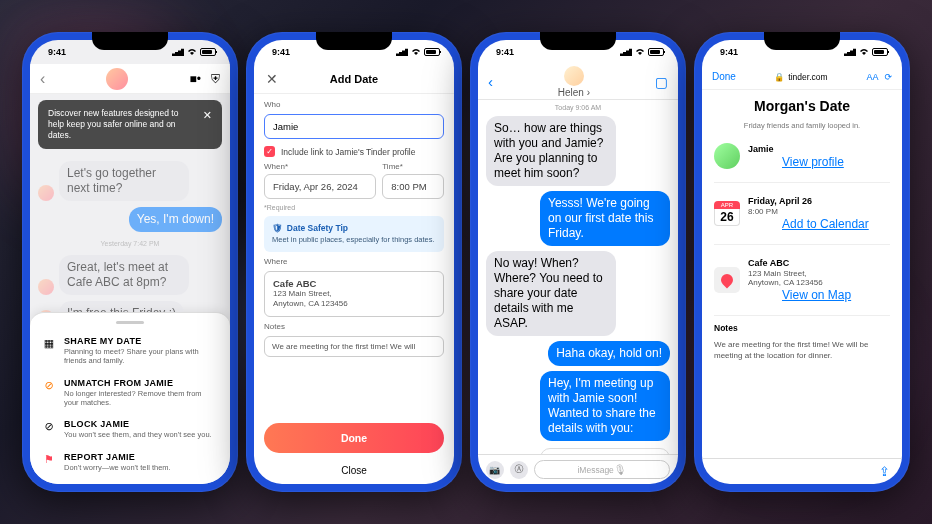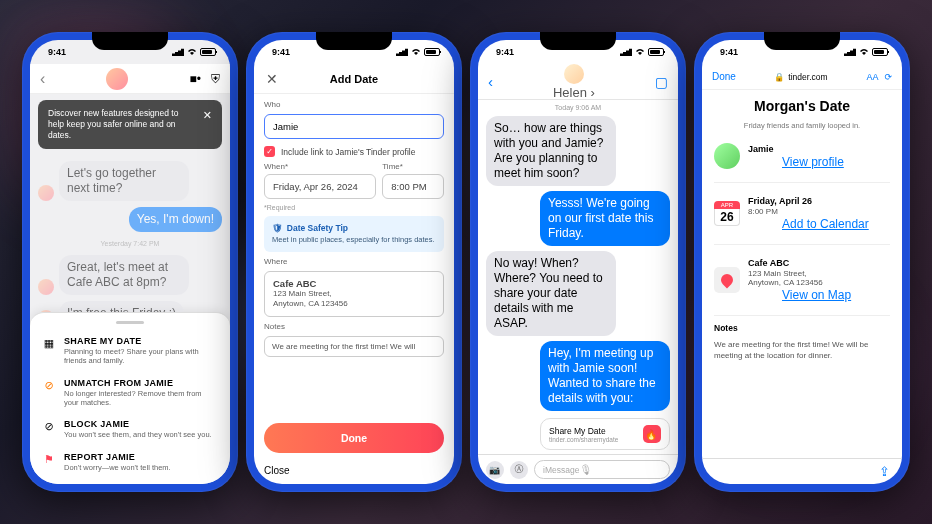--- a/index.html
+++ b/index.html
@@ -128,43 +128,43 @@
   .row-2 { display:flex; gap:6px;}
   .row-2 > div { flex:1; display:flex; flex-direction:column; gap:3px;}
   .req-note { font-size:7px; color:#999;}
   .tip-box { background:#e8f4ff; border-radius:6px; padding:7px 8px; }
   .tip-title { font-size:8.5px; font-weight:600; color:#1a5fb4; display:flex; gap:4px; align-items:center;}
   .tip-text { font-size:7.5px; color:#3a5a7a; margin-top:2px; line-height:1.3;}
   .address-block .name { font-weight:600; font-size:9.5px;}
   .address-block .lines { font-size:8px; color:#555; line-height:1.3;}
   .notes-input { border:1px solid #ccc; border-radius:6px; padding:5px 7px; font-size:8px; color:#555; white-space:nowrap; overflow:hidden; text-overflow:ellipsis;}
   .done-btn { background:linear-gradient(90deg,#ff7854,#ff4458); color:#fff; text-align:center; padding:9px; border-radius:20px; font-size:10.5px; font-weight:600; margin-top:auto;}
-  .close-btn { font-size:10px; font-weight:500; padding:7px 0 2px 0;}
+  .close-btn { text-align:center; font-size:10px; font-weight:500; padding:7px 0 2px 0;}
 
   
   .p3-screen { background:#fff;}
   .p3-header { height:36px; display:flex; align-items:center; justify-content:space-between; padding:0 10px; border-bottom:0.5px solid #e5e5e5;}
   .p3-header .back { color:#007aff; font-size:15px;}
   .p3-header .center { display:flex; flex-direction:column; align-items:center; gap:1px;}
   .p3-header .avatar-sm { width:20px; height:20px; background:linear-gradient(135deg,#fff0d0,#ffd0a0);}
-  .p3-header .name { font-size:13px; color:#555;}
+  .p3-header .name { font-size:10px; color:#555;}
   .p3-header .video { color:#007aff; font-size:14px;}
   .chat3 { flex:1; padding:4px 8px; display:flex; flex-direction:column; gap:5px; overflow:hidden;}
   .ts3 { text-align:center; font-size:7px; color:#999;}
   .card-share {
     align-self:flex-end; border:1px solid #ddd; border-radius:10px; padding:6px 8px; width:130px;
     display:flex; justify-content:space-between; align-items:center; margin-top:2px;
   }
   .card-share .ct { font-size:8.5px; font-weight:500;}
   .card-share .cs { font-size:6.5px; color:#999;}
   .card-share .flame { width:18px; height:18px; background:#ff4458; border-radius:5px; display:flex; align-items:center; justify-content:center; color:#fff; font-size:10px;}
   .delivered { text-align:right; font-size:6.5px; color:#999; padding-right:4px;}
   .input-bar { height:30px; display:flex; align-items:center; gap:6px; padding:0 8px; border-top:0.5px solid #ddd;}
   .input-bar .round-icon { width:18px; height:18px; border-radius:50%; background:#e5e5ea; display:flex; align-items:center; justify-content:center; font-size:9px; color:#666;}
-  .input-bar .msg-field { flex:1; border:1px solid #ccc; border-radius:12px; padding:3px 8px; font-size:8.5px; color:#aaa; display:flex; justify-content:flex-start; align-items:center;}
+  .input-bar .msg-field { flex:1; border:1px solid #ccc; border-radius:12px; padding:3px 8px; font-size:8.5px; color:#aaa; display:flex; justify-content:center; align-items:center;}
   .input-bar .mic { color:#aaa; font-size:10px;}
 
   
   .p4-header { height:26px; display:flex; align-items:center; justify-content:space-between; padding:0 10px; border-bottom:0.5px solid #eee;}
   .p4-header .done { color:#007aff; font-size:10px; font-weight:500;}
   .p4-header .url { font-size:8.5px; display:flex; gap:3px; align-items:center;}
   .p4-header .right-icons { color:#007aff; font-size:9px; display:flex; gap:6px;}
   .page-body { flex:1; padding:8px 12px; display:flex; flex-direction:column; gap:7px; overflow:hidden;}
   .page-title { text-align:center; font-size:14px; font-weight:700;}
   .page-sub { text-align:center; font-size:7.5px; color:#777;}
@@ -347,20 +347,23 @@
       <div class="msg-row">
           <span class="bubble in">So… how are things with you and Jamie? Are you planning to meet him soon?</span>
         </div>
       <div class="msg-row out">
           <span class="bubble out">Yesss! We're going on our first date this Friday.</span>
         </div>
       <div class="msg-row">
           <span class="bubble in">No way! When? Where? You need to share your date details with me ASAP.</span>
         </div>
       <div class="msg-row out">
+          <span class="bubble out">Haha okay, hold on!</span>
+        </div>
+      <div class="msg-row out">
           <span class="bubble out">Hey, I'm meeting up with Jamie soon! Wanted to share the details with you:</span>
         </div>
       <div class="card-share">
         <div>
           <div class="ct">Share My Date</div>
           <div class="cs">tinder.com/sharemydate</div>
         </div>
         <div class="flame">🔥</div>
       </div>
       <div class="delivered">Delivered</div>

